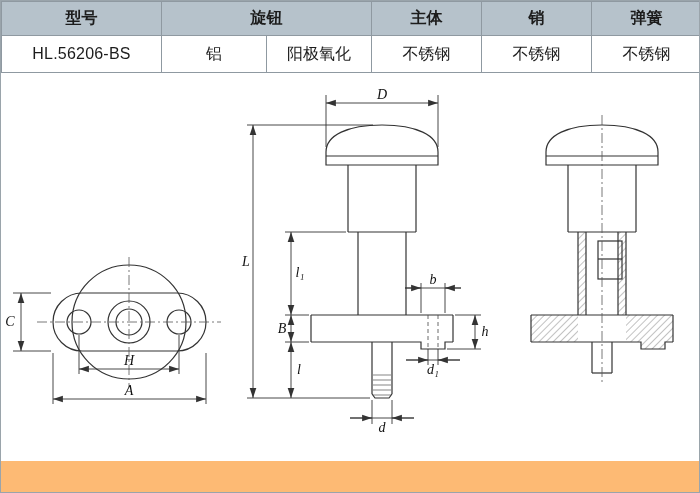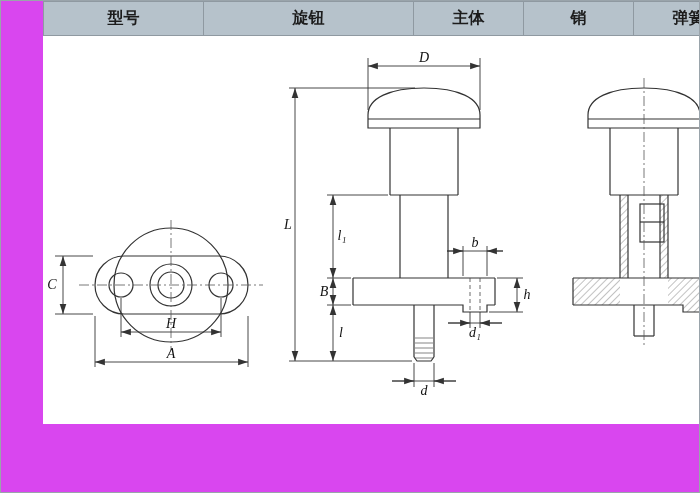--- a/index.html
+++ b/index.html
@@ -1,17 +1,17 @@
 <!DOCTYPE html>
 <html><head>
 <meta charset="utf-8">
 <style>
   * { margin:0; padding:0; box-sizing:border-box; }
   html,body { width:700px; height:493px; background:#fff; font-family:"Liberation Sans",sans-serif; }
-  .page { width:700px; height:493px; border:1px solid #9aa4ab; overflow:hidden; background:#d946ef;padding-left:42px; }
+  .page { width:700px; height:493px; border:1px solid #9aa4ab; overflow:hidden; background:#fdba74; }
 
   table.spec { width:100%; border-collapse:collapse; table-layout:fixed; }
   table.spec th, table.spec td {
     border:1px solid #8f99a1;
     text-align:center; vertical-align:middle;
     font-size:16px; color:#1c1c1c;
     overflow:hidden; white-space:nowrap;
   }
   tr.hdr1 th, tr.hdr2 th { background:#b6c2cb; font-weight:bold; }
   tr.hdr1 { height:34px; }
@@ -38,20 +38,28 @@
         <col style="width:110px">
         <col style="width:110px">
     </colgroup>
     <tbody>
       <tr class="hdr1">
         <th>型号</th>
         <th colspan="2">旋钮</th>
         <th>主体</th>
         <th>销</th>
         <th>弹簧</th>
+      </tr>
+      <tr class="datarow">
+        <td class="model">HL.56206-BS</td>
+        <td>铝</td>
+        <td>阳极氧化</td>
+        <td>不锈钢</td>
+        <td>不锈钢</td>
+        <td>不锈钢</td>
       </tr>
     </tbody>
   </table>
 
   <div class="drawings">
     <svg width="700" height="388" viewBox="0 0 700 388">
       <defs>
         <marker id="arr" viewBox="0 0 10 8" refX="9.5" refY="4" markerWidth="11" markerHeight="8.8" orient="auto-start-reverse" markerUnits="userSpaceOnUse">
           <path d="M0.5,1 L9.5,4 L0.5,7 Z" fill="#333"></path>
         </marker>

